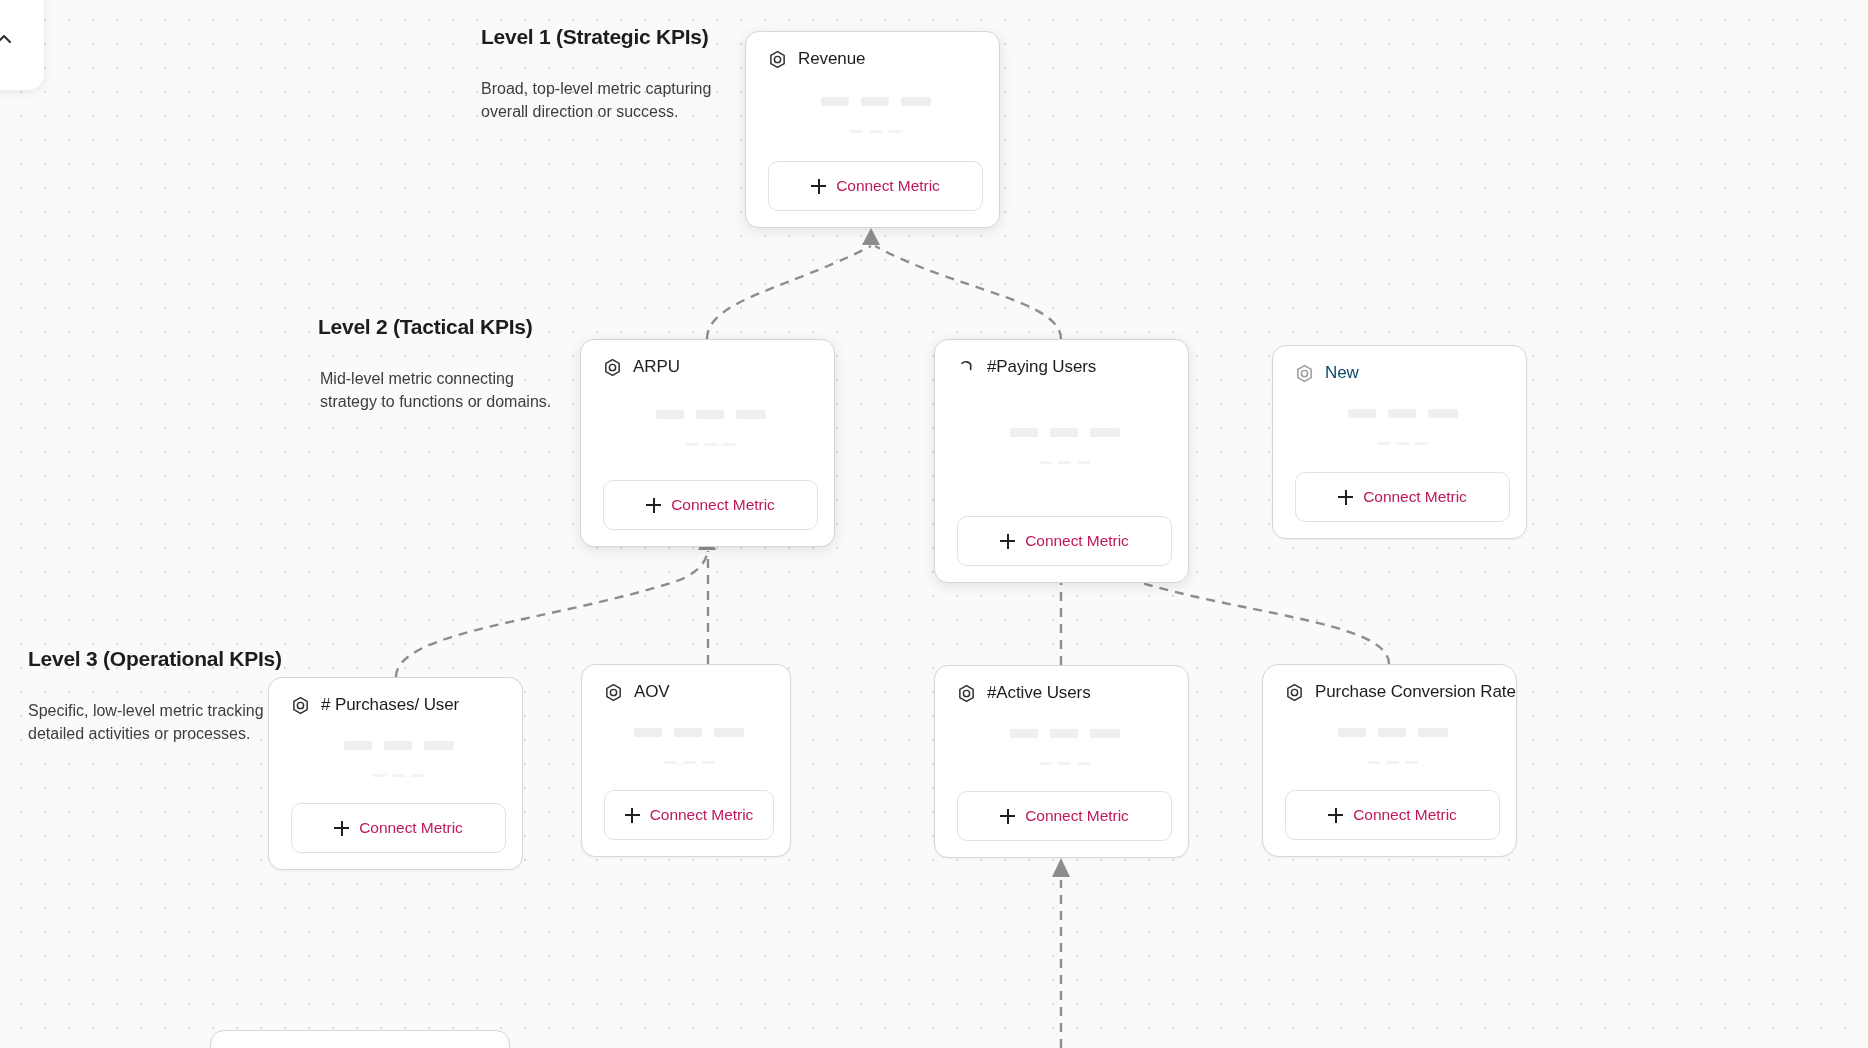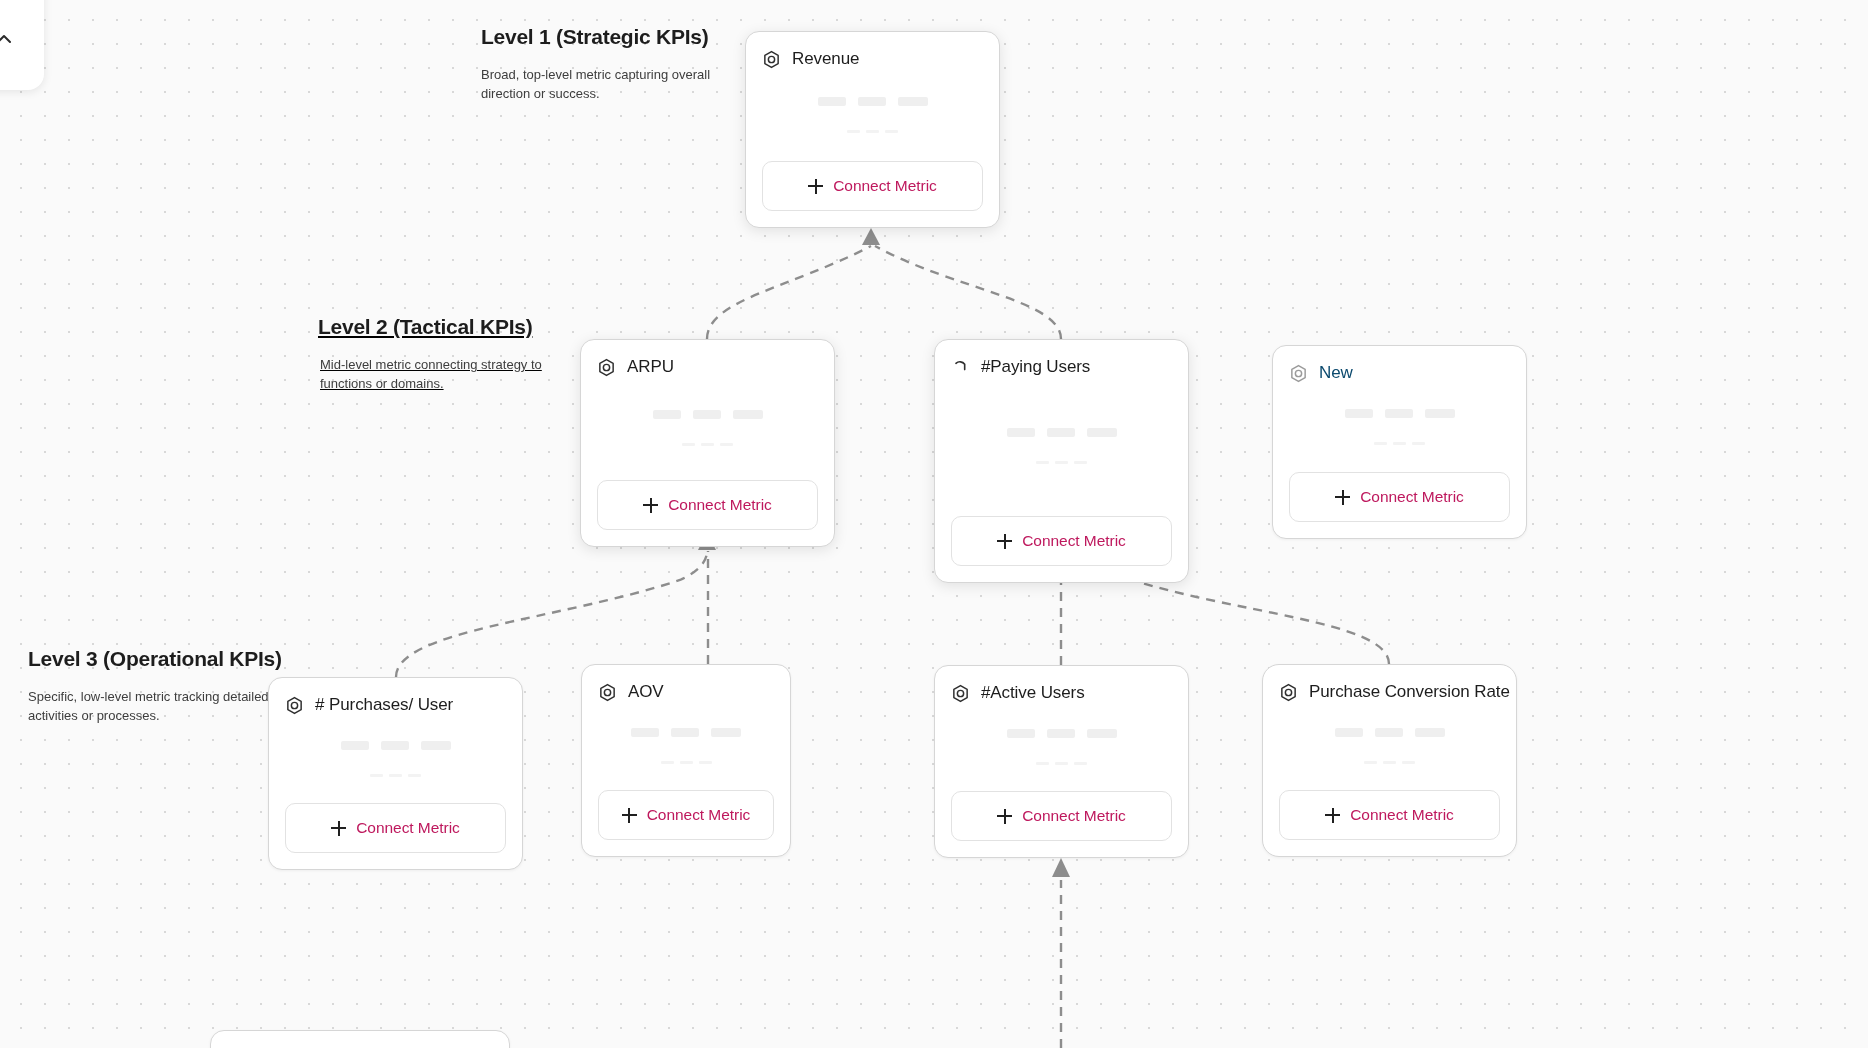--- a/index.html
+++ b/index.html
@@ -69,40 +69,40 @@
   }
   .level-title {
     font-size: 21px;
     font-weight: 700;
     color: #1d1d1d;
     letter-spacing: -0.25px;
     white-space: nowrap;
     line-height: 1.25;
   }
   .level-desc {
-    margin-top: 16px;
-    font-size: 13px;
+    margin-top: 28px;
+    font-size: 16px;
     font-weight: 400;
     color: #3d3d3d;
     line-height: 1.42;
     width: 245px;
   }
   .level-desc.indent { margin-left: 2px; }
 
   
   .card {
     position: absolute;
     background: #ffffff;
     border: 1px solid #d6d6d6;
     border-radius: 14px;
     box-shadow: 0 1px 3px rgba(0,0,0,0.05);
     z-index: 20;
     display: flex;
     flex-direction: column;
-    padding: 14px 16px 16px 16px;
+    padding: 14px 16px 16px 22px;
   }
   .card.shadowy { box-shadow: 0 3px 14px rgba(0,0,0,0.10); }
 
   .card-head {
     display: flex;
     align-items: center;
     gap: 11px;
     height: 26px;
     flex: 0 0 auto;
   }
@@ -217,21 +217,21 @@
       <svg viewBox="0 0 14 10" width="14" height="10">
         <path d="M1 7 L6 2 L12 8" stroke="#2b2b2b" stroke-width="2" fill="none" stroke-linecap="round" stroke-linejoin="round"></path>
       </svg>
     </div>
   </div>
 
   <div class="level-label" id="lvl-1" style="left: 481px; top: 24px;">
     <div class="level-title">Level 1 (Strategic KPIs)</div>
     <div class="level-desc">Broad, top-level metric capturing overall direction or success.</div>
   </div>
-  <div class="level-label" id="lvl-2" style="left: 318px; top: 314px; text-decoration: underline;">
+  <div class="level-label" id="lvl-2" style="left: 318px; top: 314px;">
     <div class="level-title">Level 2 (Tactical KPIs)</div>
     <div class="level-desc indent">Mid-level metric connecting strategy to functions or domains.</div>
   </div>
   <div class="level-label" id="lvl-3" style="left: 28px; top: 646px;">
     <div class="level-title">Level 3 (Operational KPIs)</div>
     <div class="level-desc">Specific, low-level metric tracking detailed activities or processes.</div>
   </div>
 
   <div id="cards-layer">
       <div class="card shadowy" style="left: 745px; top: 31px; width: 255px; height: 197px;">

